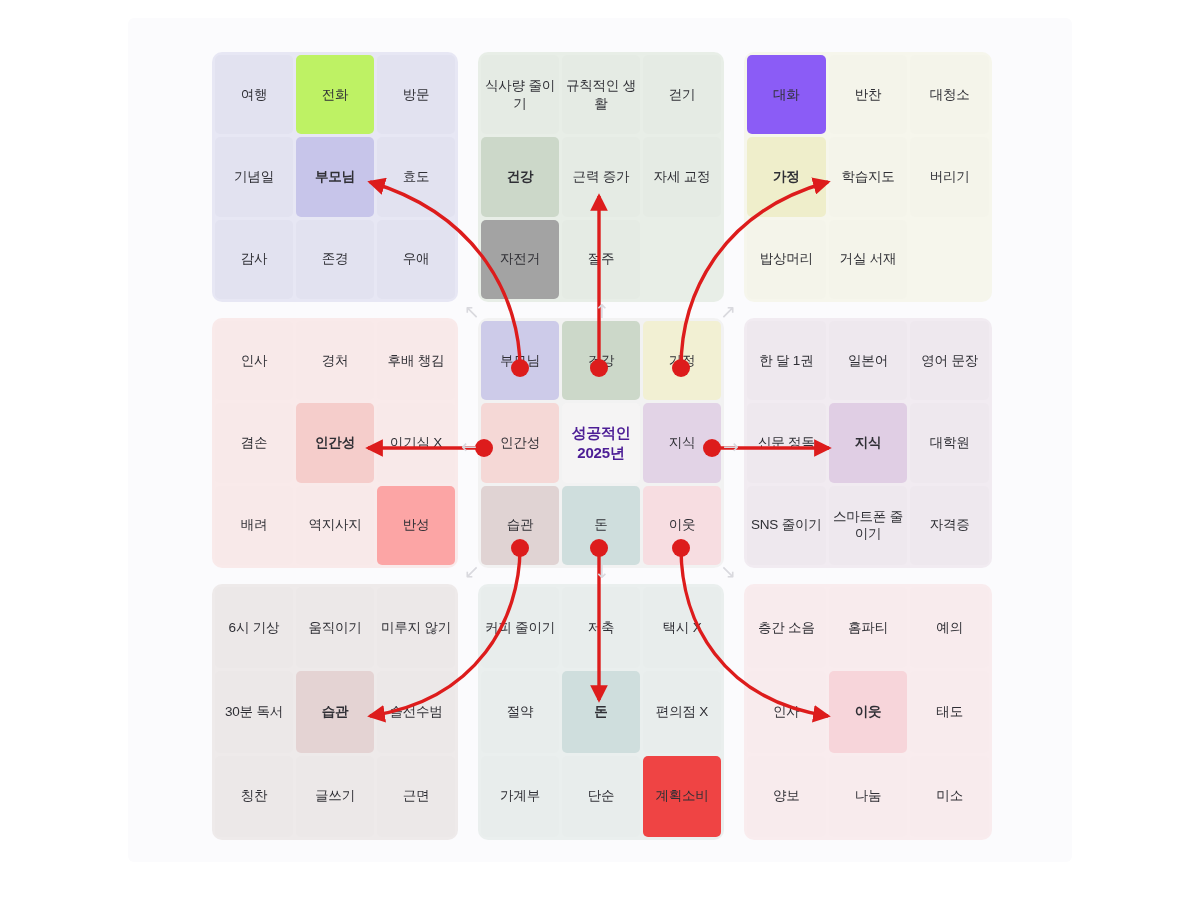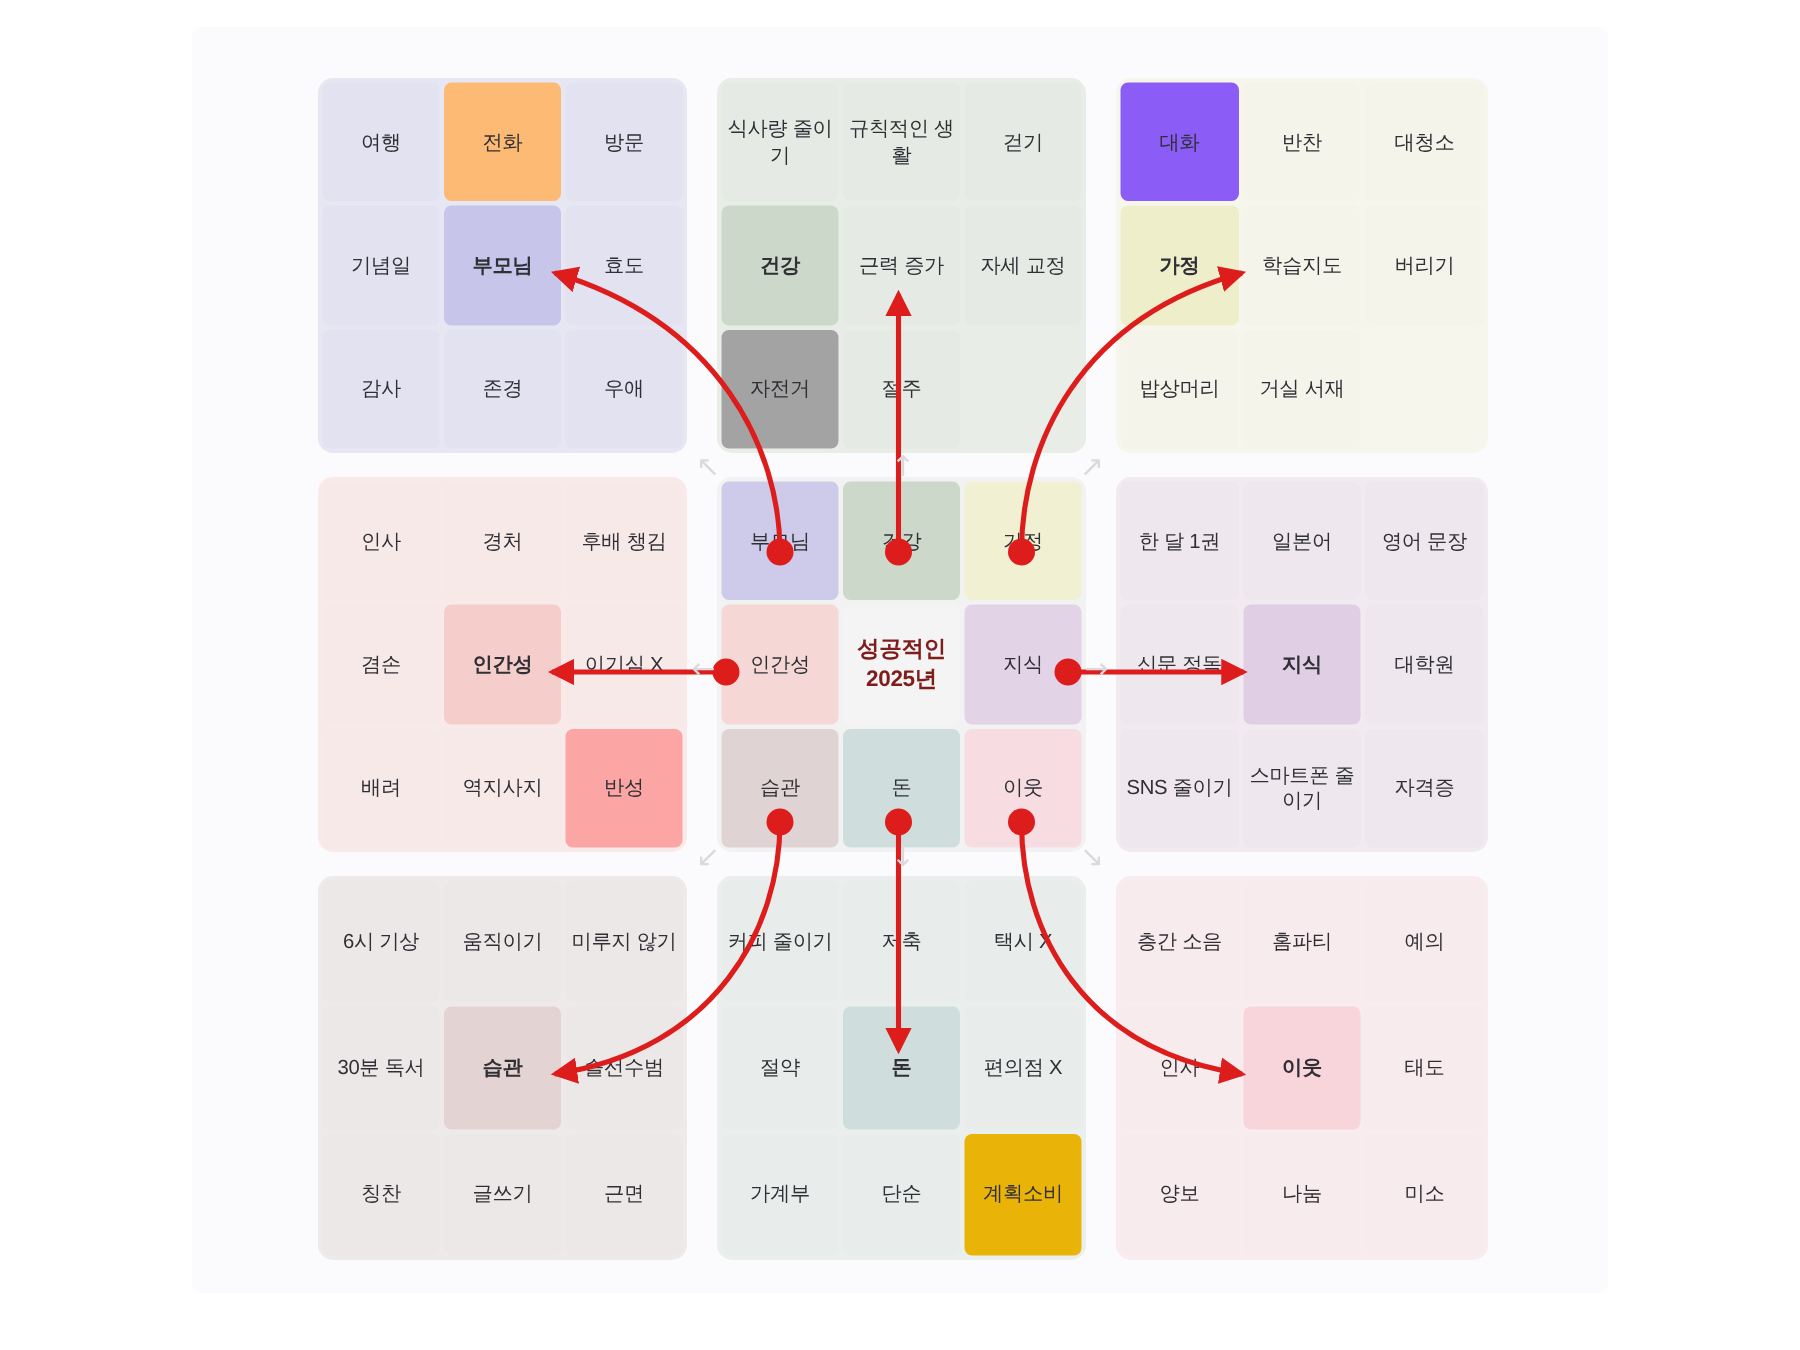--- a/index.html
+++ b/index.html
@@ -48,21 +48,21 @@
     justify-content:center;
     text-align:center;
     font-size:13.5px;
     line-height:1.32;
     color:#2f2f35;
     padding:2px 3px;
     box-sizing:border-box;
     letter-spacing:-0.2px;
   }
   .cell.center{ font-weight:bold; }
-  .cell.core{ font-weight:bold; font-size:15px; color:#7f1d1d; }
+  .cell.core{ font-weight:bold; font-size:15px; color:#4c1d95; }
 
   
   #overlay{
     position:absolute;left:0;top:0;width:1200px;height:900px;
     pointer-events:none;
   }
   .gap-arrow{
     position:absolute;
     color:#d9d9de;
     font-size:19px;
@@ -74,21 +74,21 @@
 </head>
 <body>
 
 <div id="stage">
 
   <div id="panel"></div>
 
   <div id="grid">
       <div class="block" style="background: rgb(231, 231, 244);">
         <div class="cell" style="background: rgb(226, 226, 240);">여행</div>
-        <div class="cell" style="background: #fdba74; text-align: right;">전화</div>
+        <div class="cell" style="background: #bef264; text-align: right;">전화</div>
         <div class="cell" style="background: rgb(226, 226, 240);">방문</div>
         <div class="cell" style="background: rgb(226, 226, 240);">기념일</div>
         <div class="cell center" style="background: rgb(199, 197, 234);">부모님</div>
         <div class="cell" style="background: rgb(226, 226, 240);">효도</div>
         <div class="cell" style="background: rgb(226, 226, 240);">감사</div>
         <div class="cell" style="background: rgb(226, 226, 240);">존경</div>
         <div class="cell" style="background: rgb(226, 226, 240);">우애</div>
       </div>
       <div class="block" style="background: rgb(232, 238, 231);">
         <div class="cell" style="background: rgb(229, 235, 228);">식사량 줄이기</div>
@@ -156,21 +156,21 @@
       </div>
       <div class="block" style="background: rgb(234, 239, 238);">
         <div class="cell" style="background: rgb(232, 237, 236);">커피 줄이기</div>
         <div class="cell" style="background: rgb(232, 237, 236);">저축</div>
         <div class="cell" style="background: rgb(232, 237, 236);">택시 X</div>
         <div class="cell" style="background: rgb(232, 237, 236);">절약</div>
         <div class="cell center" style="background: rgb(207, 222, 221);">돈</div>
         <div class="cell" style="background: rgb(232, 237, 236);">편의점 X</div>
         <div class="cell" style="background: rgb(232, 237, 236);">가계부</div>
         <div class="cell" style="background: rgb(232, 237, 236);">단순</div>
-        <div class="cell" style="background: #eab308;">계획소비</div>
+        <div class="cell" style="background: #ef4444;">계획소비</div>
       </div>
       <div class="block" style="background: rgb(249, 236, 238);">
         <div class="cell" style="background: rgb(248, 235, 237);">층간 소음</div>
         <div class="cell" style="background: rgb(248, 235, 237);">홈파티</div>
         <div class="cell" style="background: rgb(248, 235, 237);">예의</div>
         <div class="cell" style="background: rgb(248, 235, 237);">인사</div>
         <div class="cell center" style="background: rgb(247, 213, 218);">이웃</div>
         <div class="cell" style="background: rgb(248, 235, 237);">태도</div>
         <div class="cell" style="background: rgb(248, 235, 237);">양보</div>
         <div class="cell" style="background: rgb(248, 235, 237);">나눔</div>

